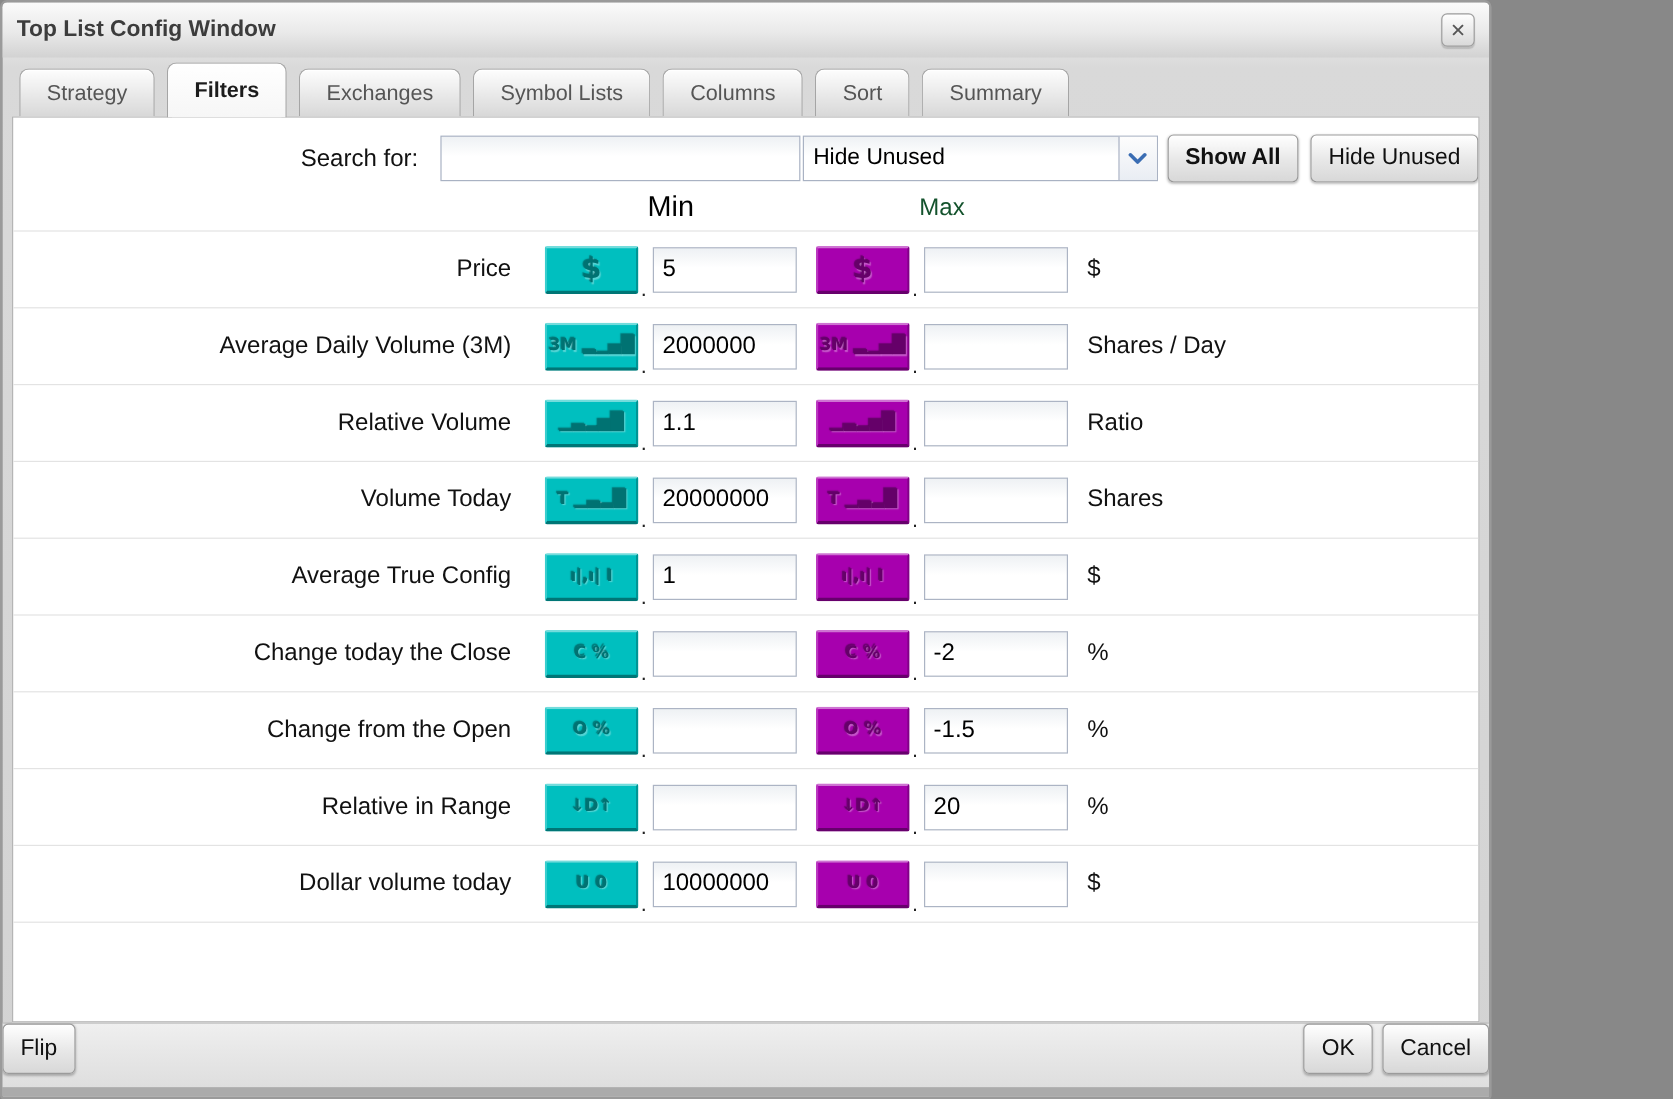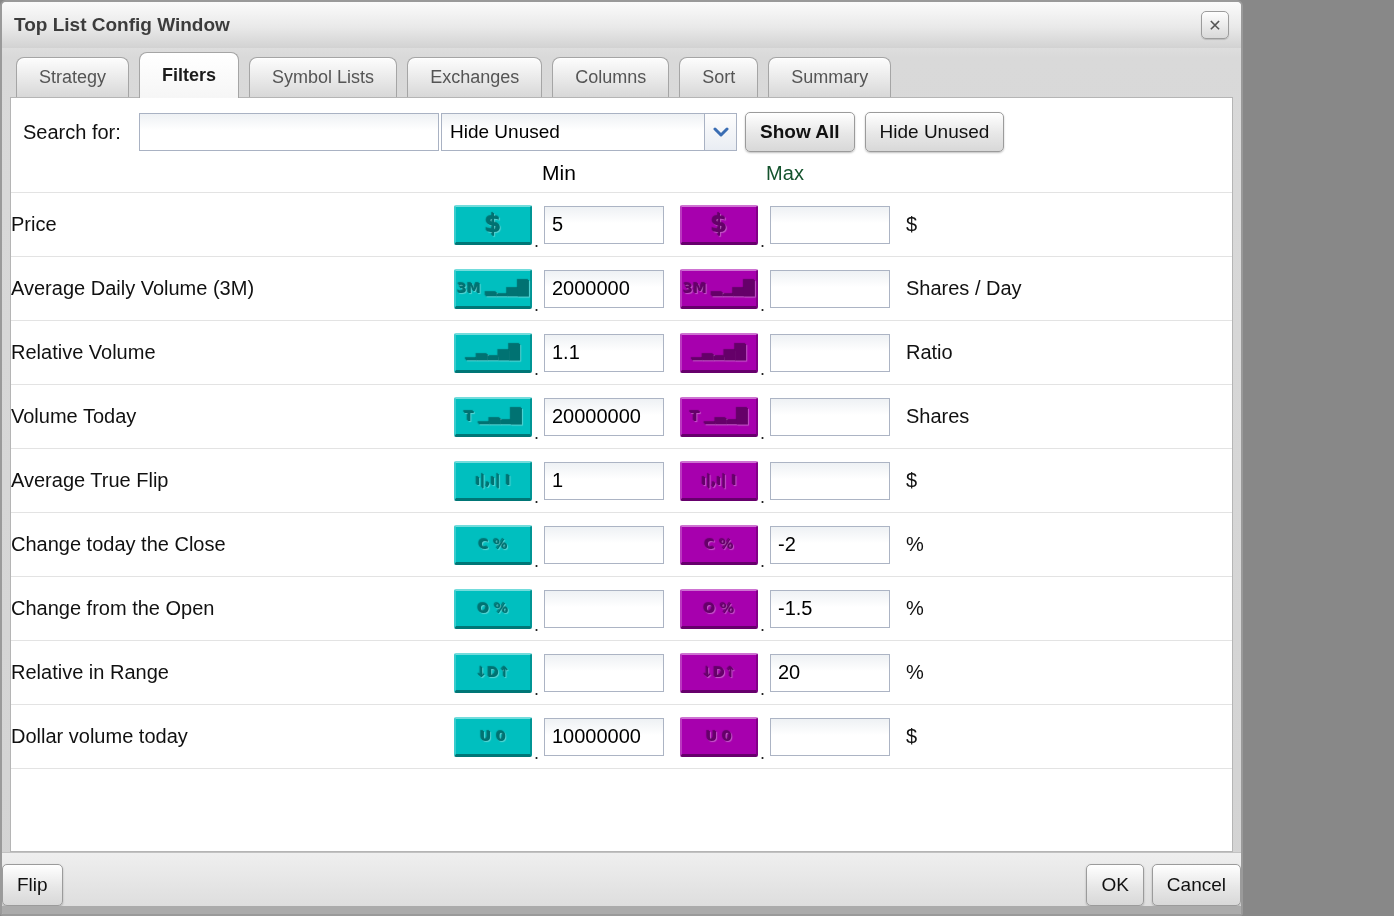--- a/index.html
+++ b/index.html
@@ -65,22 +65,23 @@
     margin: 0 8px;
     background: #fff;
     border: 1px solid #b5b5b5;
     position: relative; z-index: 1;
     overflow: hidden;
   }
 
   
   .search-row {
     display: flex; align-items: center;
-    margin: 14px 0 0 12px;
+    margin: 14px 0 0 0;
     height: 40px;
+    justify-content: flex-end;
   }
   .search-label { width: 116px; font-size: 20px; color: #111; flex: 0 0 116px; }
   .search-input {
     width: 300px; height: 38px; flex: 0 0 300px;
     border: 1px solid #a9b2c3;
     background: linear-gradient(#eef1f4, #ffffff 45%);
     font-size: 19px; padding: 0 8px;
     font-family: inherit;
   }
   .combo {
@@ -111,26 +112,26 @@
   .btn.show-all { margin-left: 8px; font-weight: bold; }
   .btn.hide-unused { margin-left: 10px; }
 
   
   .grid-cols {
     display: grid;
     grid-template-columns: 415px 28px 78px 12px 120px 16px 78px 12px 120px 16px auto;
     align-items: center;
   }
   .minmax-header { height: 38px; margin-top: 2px; }
-  .minmax-header .min-h { grid-column: 3 / span 3; text-align: center; font-size: 21px; color: #000; }
+  .minmax-header .min-h { grid-column: 3 / span 3; text-align: center; font-size: 24px; color: #000; }
   .minmax-header .max-h { grid-column: 7 / span 3; text-align: center; font-size: 20px; color: #14532d; }
 
   .rows { border-top: 1px solid #e3e3e3; }
   .filter-row { height: 64px; border-bottom: 1px solid #e3e3e3; }
-  .filter-label { grid-column: 1; text-align: left; font-size: 20px; color: #111; }
+  .filter-label { grid-column: 1; text-align: right; font-size: 20px; color: #111; }
   .filter-icon {
     width: 78px; height: 40px;
     display: flex; align-items: center; justify-content: center;
     border-radius: 2px; cursor: pointer;
     border-top: 2px solid rgba(255,255,255,.45);
     border-left: 2px solid rgba(255,255,255,.22);
     border-bottom: 3px solid rgba(0,0,0,.38);
     border-right: 2px solid rgba(0,0,0,.22);
   }
   .filter-icon.min { grid-column: 3; background: var(--min-color); }
@@ -154,21 +155,21 @@
   }
   .val-input.min { grid-column: 5; }
   .val-input.max { grid-column: 9; }
   .unit { grid-column: 11; font-size: 20px; color: #111; text-align: left; }
 
   
   .footer {
     flex: 0 0 54px; height: 54px;
     background: linear-gradient(#efefef, #dedede);
     border-top: 1px solid #c2c2c2;
-    display: flex; align-items: flex-end;
+    display: flex; align-items: flex-start;
     padding: 0 0;
   }
   .footer .spacer { flex: 1 1 auto; }
   .footer .btn { height: 42px; }
   .footer .btn.ok { margin-right: 8px; }
   .bottom-strip { flex: 0 0 8px; height: 8px; background: #ababab; }
 
   .chev { display: block; }
 </style>
 </head>
@@ -177,22 +178,22 @@
 <div class="window">
 
   <div class="titlebar">
     <span class="title">Top List Config Window</span>
     <span class="close-btn">✕</span>
   </div>
 
   <div class="tabstrip">
     <button class="tab">Strategy</button>
     <button class="tab active">Filters</button>
+    <button class="tab">Exchanges</button>
     <button class="tab">Symbol Lists</button>
-    <button class="tab">Exchanges</button>
     <button class="tab">Columns</button>
     <button class="tab">Sort</button>
     <button class="tab">Summary</button>
   </div>
 
   <div class="content">
 
     <div class="search-row">
       <span class="search-label">Search for:</span>
       <input class="search-input" type="text" value="" style="">
@@ -268,21 +269,21 @@
     <input class="val-input min" type="text" value="20000000" style="">
     <span class="filter-icon max">
       <span class="glyph">T ▁▃▂█</span>
     </span>
     <span class="icon-dot d2">.</span>
     <input class="val-input max" type="text" value="" style="">
     <span class="unit">Shares</span>
   </div>
 
   <div class="grid-cols filter-row">
-    <span class="filter-label">Average True Flip</span>
+    <span class="filter-label">Average True Config</span>
     <span class="filter-icon min">
       <span class="glyph">ı|,ı| I</span>
     </span>
     <span class="icon-dot d1">.</span>
     <input class="val-input min" type="text" value="1" style="">
     <span class="filter-icon max">
       <span class="glyph">ı|,ı| I</span>
     </span>
     <span class="icon-dot d2">.</span>
     <input class="val-input max" type="text" value="" style="">

